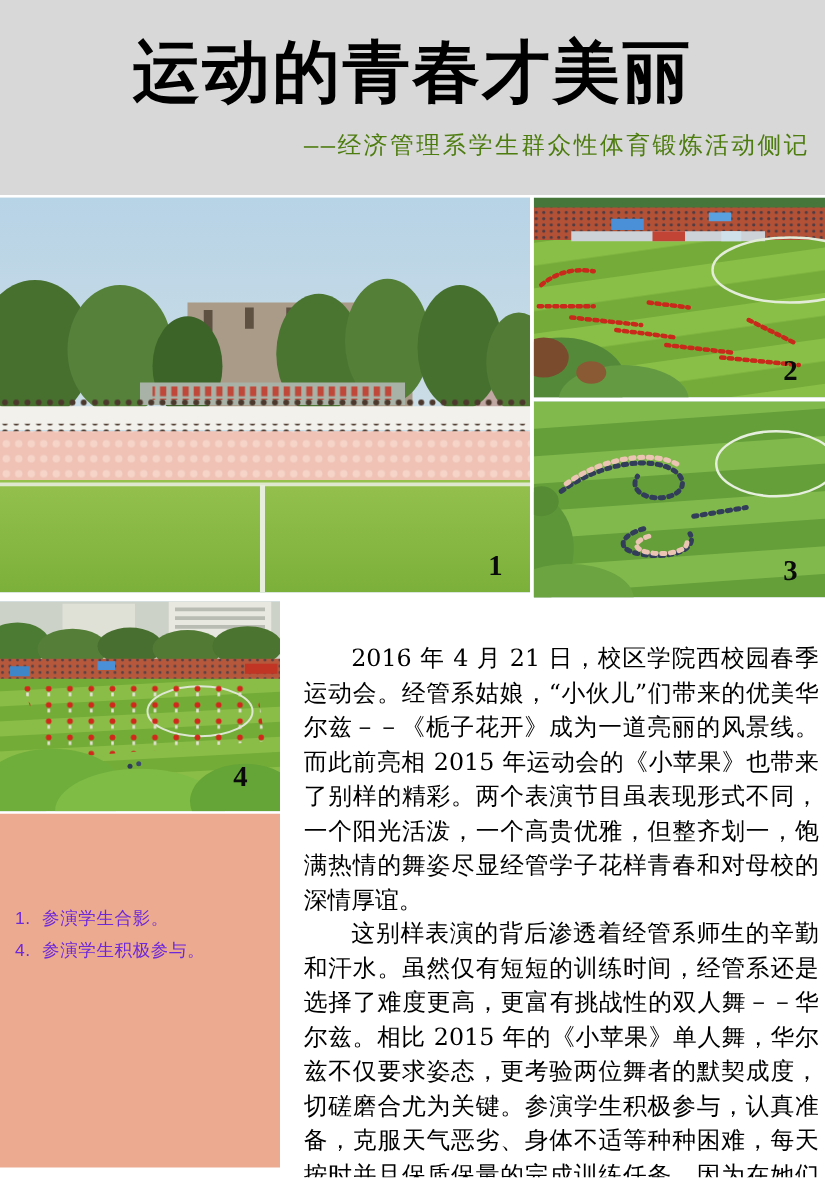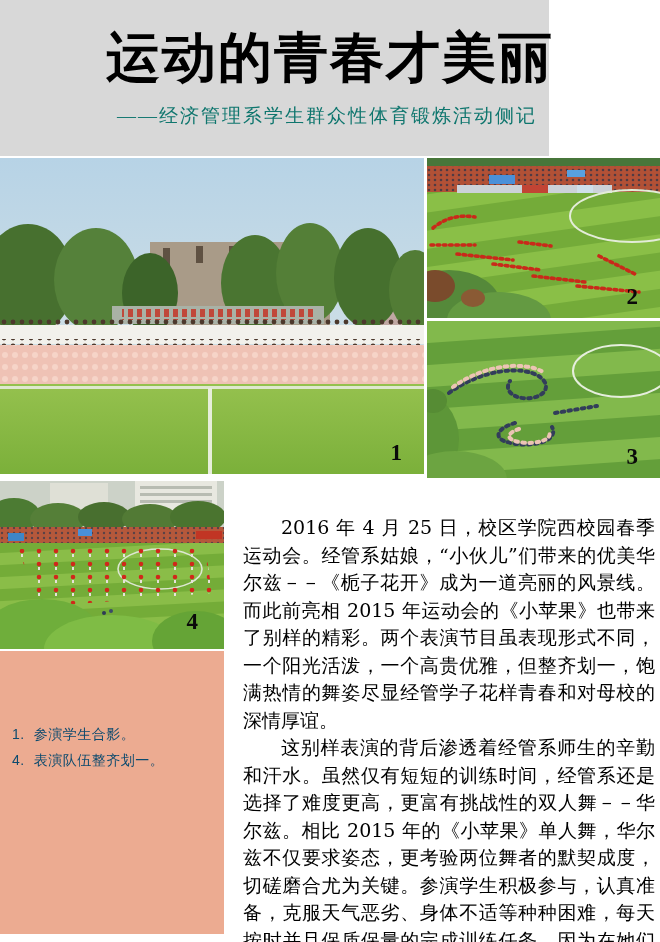--- a/index.html
+++ b/index.html
@@ -1,43 +1,43 @@
 <!DOCTYPE html>
 <html><head>
 <meta charset="utf-8">
 <style>
   html,body{margin:0;padding:0;background:#ffffff;}
   .page{position:relative;width:660px;height:942px;background:#ffffff;overflow:hidden;
         font-family:"Liberation Sans",sans-serif;}
 
   
-  .header{position:absolute;left:0;top:0;width:549px;height:156px;background:#d8d8d8;}
+  .header{position:absolute;left:0;top:0;width:660px;height:156px;background:#d8d8d8;}
   .title{position:absolute;left:0;top:22px;width:660px;text-align:center;
          font-family:"Liberation Sans",sans-serif;font-weight:bold;
          font-size:54px;letter-spacing:2px;color:#000;}
   .subtitle{position:absolute;right:12px;top:103px;
-            font-family:Liberation Serif, serif;font-size:19px;
-            letter-spacing:2px;color:#0f766e;white-space:nowrap;}
+            font-family:Liberation Mono, monospace;font-size:19px;
+            letter-spacing:2px;color:#4d7c0f;white-space:nowrap;}
 
   
   .photo{position:absolute;overflow:hidden;background:#cfe0ea;}
   .photo svg{display:block;width:100%;height:100%;}
   .photo-1{left:0;top:158px;width:424px;height:316px;}
   .photo-2{left:427px;top:158px;width:233px;height:160px;}
   .photo-3{left:427px;top:321px;width:233px;height:157px;}
   .photo-4{left:0;top:481px;width:224px;height:168px;}
   .photo-num{position:absolute;right:22px;bottom:10px;
              font-family:"Liberation Serif",serif;font-weight:bold;
              font-size:23px;color:#0a0a0a;line-height:1;}
   .photo-4 .photo-num{right:26px;bottom:16px;}
 
   
   .caption-box{position:absolute;left:0;top:651px;width:224px;height:283px;
                background:#ecab91;box-sizing:border-box;
-               padding:70px 11px 0 12px;color:#0c4a6e;
+               padding:70px 11px 0 12px;color:#6d28d9;
                font-size:14px;line-height:26px;letter-spacing:.5px;}
   .caption-item{margin:0;}
   .caption-num{margin-right:9px;}
 
   
   .article{position:absolute;left:243px;top:514px;width:412px;
            font-family:"DejaVu Serif",serif;font-size:19px;line-height:27.5px;
            color:#000;text-align:justify;}
   .article p{margin:0;text-indent:2em;}
 </style>
@@ -217,21 +217,21 @@
       <g>
         <circle cx="104" cy="132" r="2" fill="#2e3b55"></circle>
         <circle cx="111" cy="130" r="2" fill="#3b4a68"></circle>
       </g>
     </svg>
     <div class="photo-num">4</div>
   </div>
 
   <div class="caption-box">
     <div class="caption-item"><span class="caption-num">1.</span><span>参演学生合影。</span></div>
-    <div class="caption-item"><span class="caption-num">4.</span><span>表演队伍整齐划一。</span></div>
+    <div class="caption-item"><span class="caption-num">4.</span><span>参演学生积极参与。</span></div>
   </div>
 
   <div class="article">
-    <p>2016 年 4 月 25 日，校区学院西校园春季运动会。经管系姑娘，“小伙儿”们带来的优美华尔兹－－《栀子花开》成为一道亮丽的风景线。而此前亮相 2015 年运动会的《小苹果》也带来了别样的精彩。两个表演节目虽表现形式不同，一个阳光活泼，一个高贵优雅，但整齐划一，饱满热情的舞姿尽显经管学子花样青春和对母校的深情厚谊。</p>
+    <p>2016 年 4 月 21 日，校区学院西校园春季运动会。经管系姑娘，“小伙儿”们带来的优美华尔兹－－《栀子花开》成为一道亮丽的风景线。而此前亮相 2015 年运动会的《小苹果》也带来了别样的精彩。两个表演节目虽表现形式不同，一个阳光活泼，一个高贵优雅，但整齐划一，饱满热情的舞姿尽显经管学子花样青春和对母校的深情厚谊。</p>
     <p>这别样表演的背后渗透着经管系师生的辛勤和汗水。虽然仅有短短的训练时间，经管系还是选择了难度更高，更富有挑战性的双人舞－－华尔兹。相比 2015 年的《小苹果》单人舞，华尔兹不仅要求姿态，更考验两位舞者的默契成度，切磋磨合尤为关键。参演学生积极参与，认真准备，克服天气恶劣、身体不适等种种困难，每天按时并且保质保量的完成训练任务。因为在她们心中以代表经管系参与汇报表演为荣，更以向科大校庆 65 周年献礼为傲！</p>
   </div>
 
 </div>
 
 </body></html>

